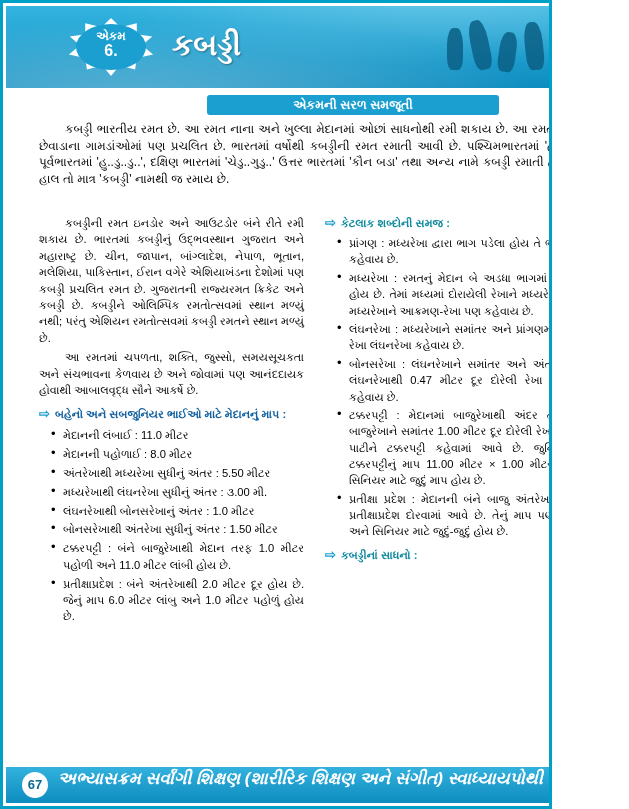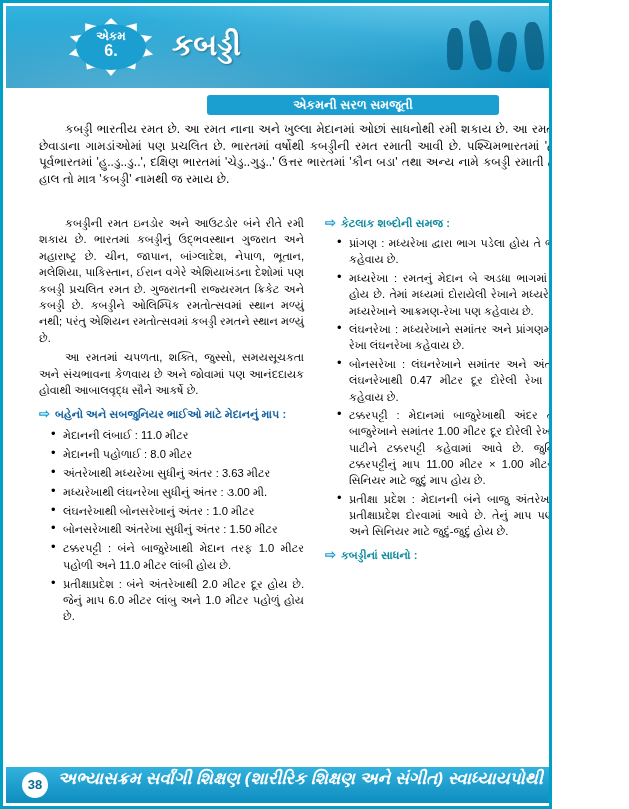--- a/index.html
+++ b/index.html
@@ -283,21 +283,21 @@
     <p class="just ind">આ રમતમાં ચપળતા, શક્તિ, જુસ્સો, સમયસૂચકતા અને સંચભાવના કેળવાય છે અને જોવામાં પણ આનંદદાયક હોવાથી આબાલવૃદ્ધ સૌને આકર્ષે છે.</p>
 
     <div class="arrow-head">
       <span class="ar">⇨</span>
       <span class="head-blue">બહેનો અને સબજુનિયર ભાઈઓ માટે મેદાનનું માપ :</span>
     </div>
 
     <ul class="bul">
       <li>મેદાનની લંબાઈ : 11.0 મીટર</li>
       <li>મેદાનની પહોળાઈ : 8.0 મીટર</li>
-      <li>અંતરેખાથી મધ્યરેખા સુધીનું અંતર : 3.63 મીટર</li>
+      <li>અંતરેખાથી મધ્યરેખા સુધીનું અંતર : 5.50 મીટર</li>
       <li>મધ્યરેખાથી લંઘનરેખા સુધીનું અંતર : ૩.00 મી.</li>
       <li>લંઘનરેખાથી બોનસરેખાનું અંતર : 1.0 મીટર</li>
       <li>બોનસરેખાથી અંતરેખા સુધીનું અંતર : 1.50 મીટર</li>
       <li>ટક્કરપટ્ટી : બંને બાજુરેખાથી મેદાન તરફ 1.0 મીટર પહોળી અને 11.0 મીટર લાંબી હોય છે.</li>
       <li>પ્રતીક્ષાપ્રદેશ : બંને અંતરેખાથી 2.0 મીટર દૂર હોય છે. જેનું માપ 6.0 મીટર લાંબુ અને 1.0 મીટર પહોળું હોય છે.</li>
     </ul>
   </div>
 
   <div class="col-right">
     <div class="arrow-head" style="margin-top:0;">
@@ -315,18 +315,18 @@
     </ul>
 
     <div class="arrow-head">
       <span class="ar">⇨</span>
       <span class="head-teal">કબડ્ડીનાં સાધનો :</span>
     </div>
 
   </div>
 
   <div class="footer">
-    <div class="pagenum">38</div>
+    <div class="pagenum">67</div>
     <div class="ftext">અભ્યાસક્રમ સર્વાંગી શિક્ષણ (શારીરિક શિક્ષણ અને સંગીત) સ્વાધ્યાયપોથી ❖ ધોરણ: 6</div>
     <div class="fright">કબડ્ડી</div>
   </div>
 
 </div>
 
 </body></html>

